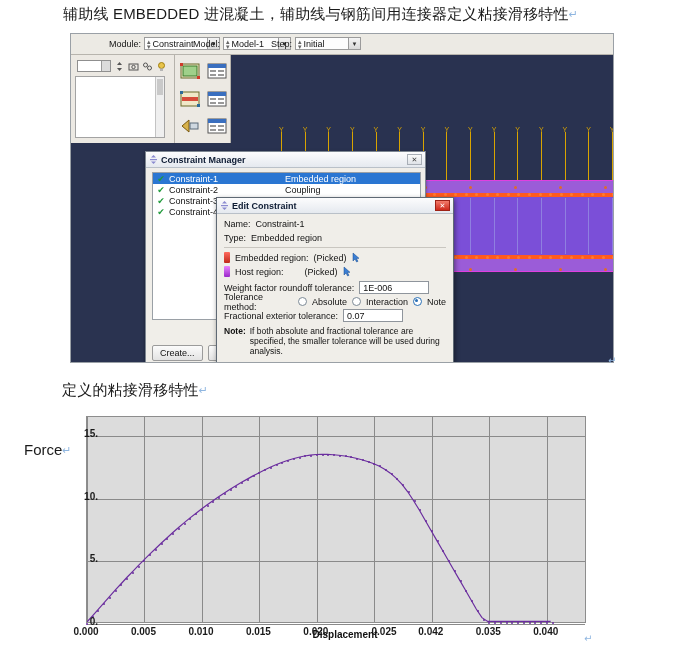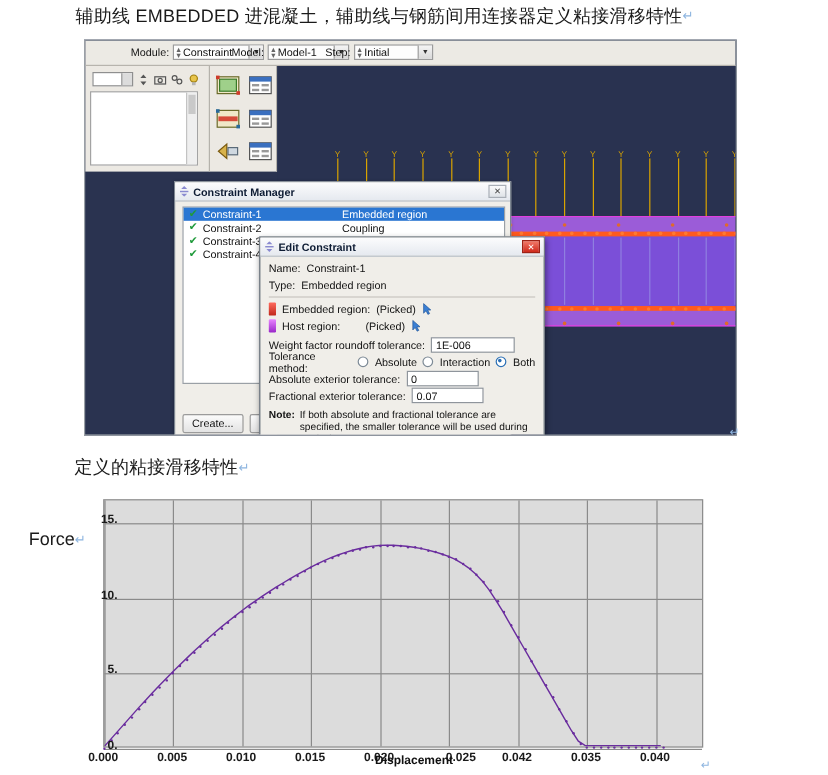--- a/index.html
+++ b/index.html
@@ -518,27 +518,21 @@
             <span>1E-006</span>
           </div>
       </div>
       <div class="ec-line">
         <span>Tolerance method:</span>
         <span class="radio"></span>
         <span>Absolute</span>
         <span class="radio"></span>
         <span>Interaction</span>
         <span class="radio on"></span>
-        <span>Both</span>
-      </div>
-      <div class="ec-line">
-        <span>Absolute exterior tolerance:</span>
-        <div class="inp" style="width:60px;">
-            <span>0</span>
-          </div>
+        <span>Note</span>
       </div>
       <div class="ec-line">
         <span>Fractional exterior tolerance:</span>
         <div class="inp" style="width:60px;">
             <span>0.07</span>
           </div>
       </div>
       <div class="noterow">
         <b>Note:</b>
         <span>If both absolute and fractional tolerance are specified, the smaller tolerance will be used during analysis.</span>

